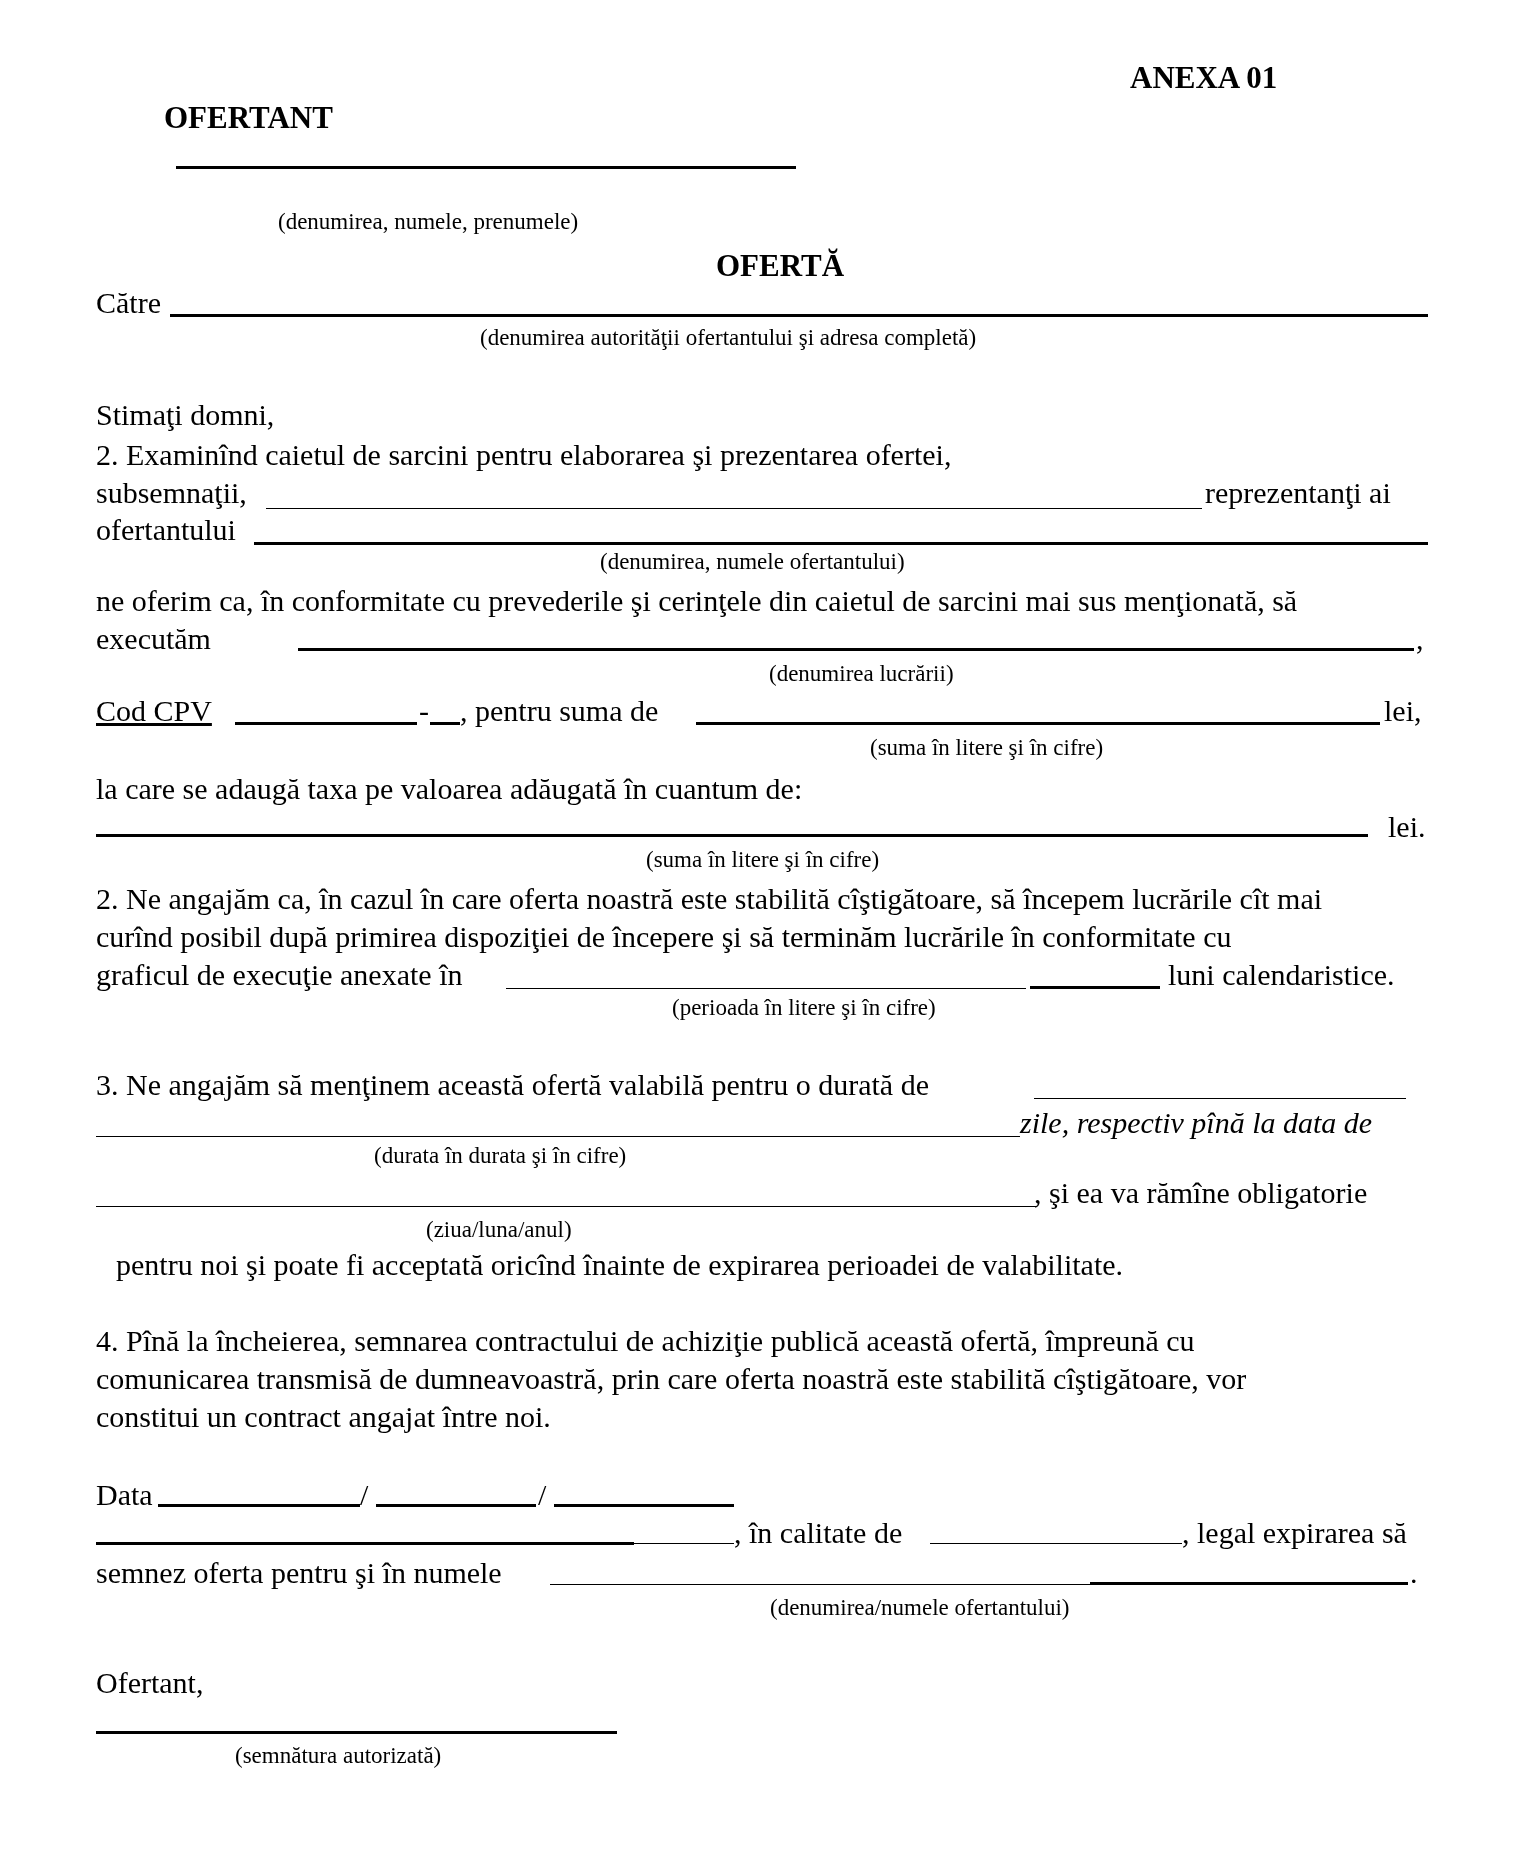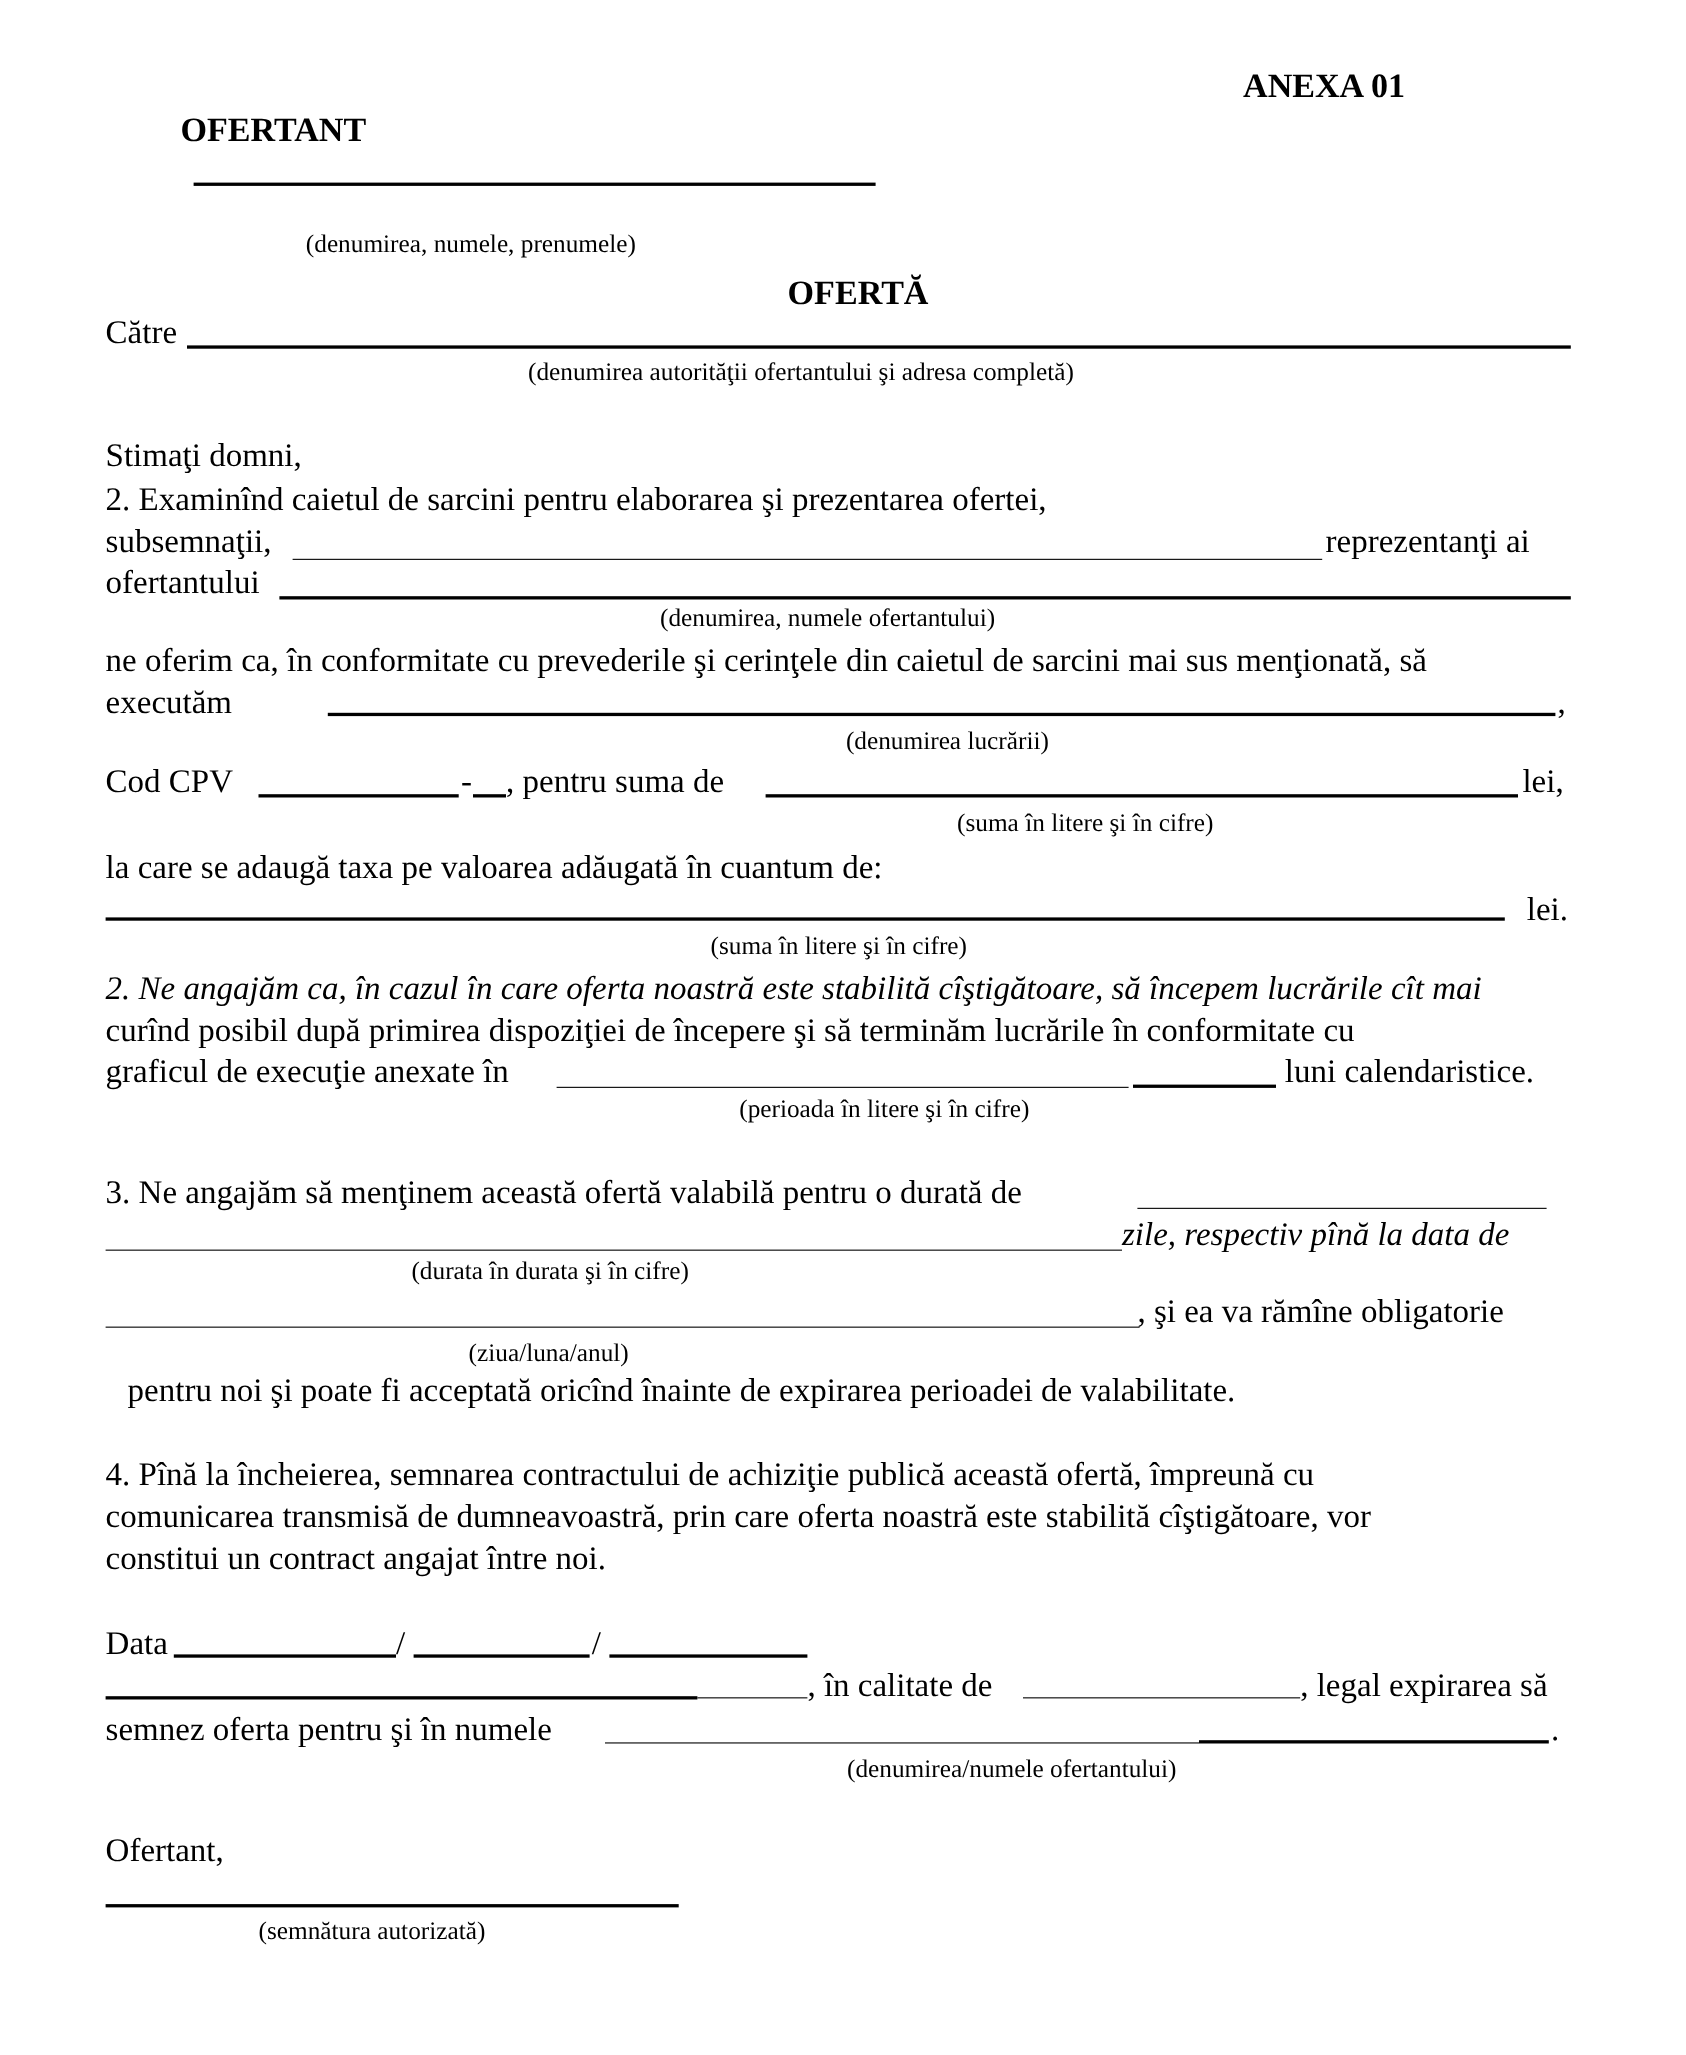--- a/index.html
+++ b/index.html
@@ -35,35 +35,35 @@
 <div class="t" style="left:96px;top:515px;">ofertantului</div>
 <div class="ln thick" style="left:254px;top:542px;width:1174px;"></div>
 <div class="t s" style="left:600px;top:550px;">(denumirea, numele ofertantului)</div>
 
 <div class="t" style="left:96px;top:586px;">ne oferim ca, în conformitate cu prevederile şi cerinţele din caietul de sarcini mai sus menţionată, să</div>
 <div class="t" style="left:96px;top:624px;">executăm</div>
 <div class="ln thick" style="left:298px;top:648px;width:1116px;"></div>
 <div class="t" style="left:1416px;top:624px;">,</div>
 <div class="t s" style="left:769px;top:662px;">(denumirea lucrării)</div>
 
-<div class="t" style="left:96px;top:696px;">Cod CPV</div>
+<div class="t" style="left:96px;top:696px;text-decoration:underline;">Cod CPV</div>
 <div class="ln thick" style="left:235px;top:722px;width:182px;"></div>
 <div class="t" style="left:419px;top:696px;">-</div>
 <div class="ln thick" style="left:430px;top:722px;width:30px;"></div>
 <div class="t" style="left:460px;top:696px;">, pentru suma de</div>
 <div class="ln thick" style="left:696px;top:722px;width:684px;"></div>
 <div class="t" style="left:1384px;top:696px;">lei,</div>
 <div class="t s" style="left:870px;top:736px;">(suma în litere şi în cifre)</div>
 
 <div class="t" style="left:96px;top:774px;">la care se adaugă taxa pe valoarea adăugată în cuantum de:</div>
 <div class="ln thick" style="left:96px;top:834px;width:1272px;"></div>
 <div class="t" style="left:1388px;top:812px;">lei.</div>
 <div class="t s" style="left:646px;top:848px;">(suma în litere şi în cifre)</div>
 
-<div class="t" style="left:96px;top:884px;font-style:italic;">2. Ne angajăm ca, în cazul în care oferta noastră este stabilită cîştigătoare, să începem lucrările cît mai</div>
+<div class="t" style="left:96px;top:884px;">2. Ne angajăm ca, în cazul în care oferta noastră este stabilită cîştigătoare, să începem lucrările cît mai</div>
 <div class="t" style="left:96px;top:922px;">curînd posibil după primirea dispoziţiei de începere şi să terminăm lucrările în conformitate cu</div>
 <div class="t" style="left:96px;top:960px;">graficul de execuţie anexate în</div>
 <div class="ln thin" style="left:506px;top:988px;width:520px;"></div>
 <div class="ln thick" style="left:1030px;top:986px;width:130px;"></div>
 <div class="t" style="left:1168px;top:960px;">luni calendaristice.</div>
 <div class="t s" style="left:672px;top:996px;">(perioada în litere şi în cifre)</div>
 
 <div class="t" style="left:96px;top:1070px;">3. Ne angajăm să menţinem această ofertă valabilă pentru o durată de</div>
 <div class="ln thin" style="left:1034px;top:1098px;width:372px;"></div>
 <div class="ln thin" style="left:96px;top:1136px;width:924px;"></div>

